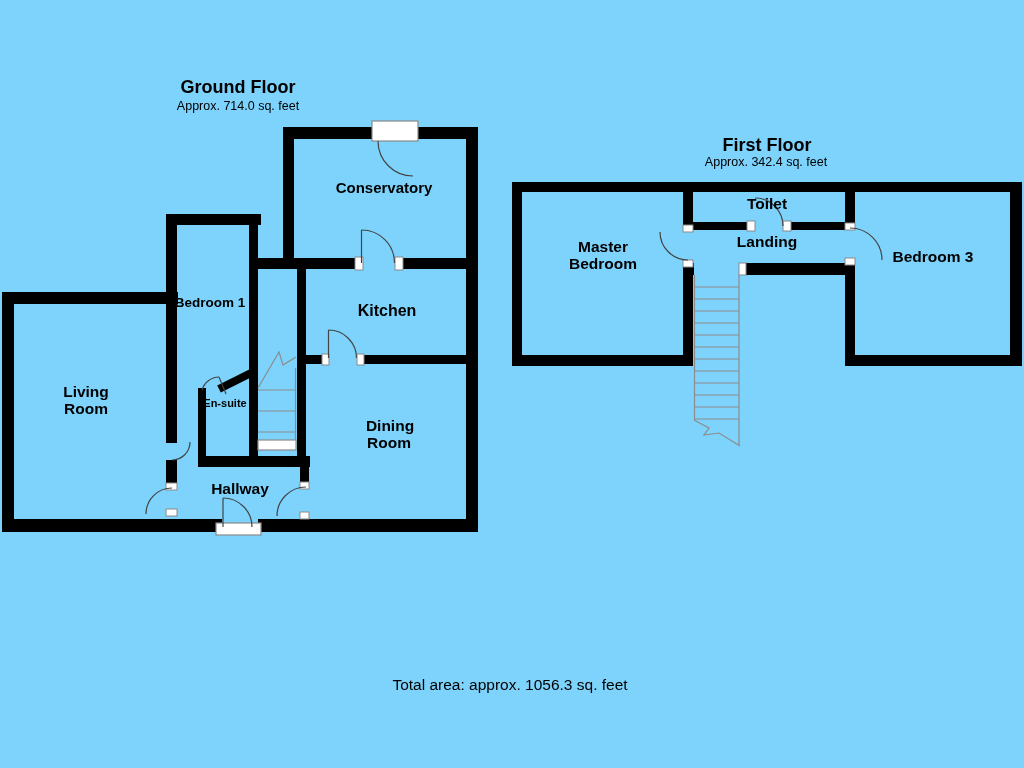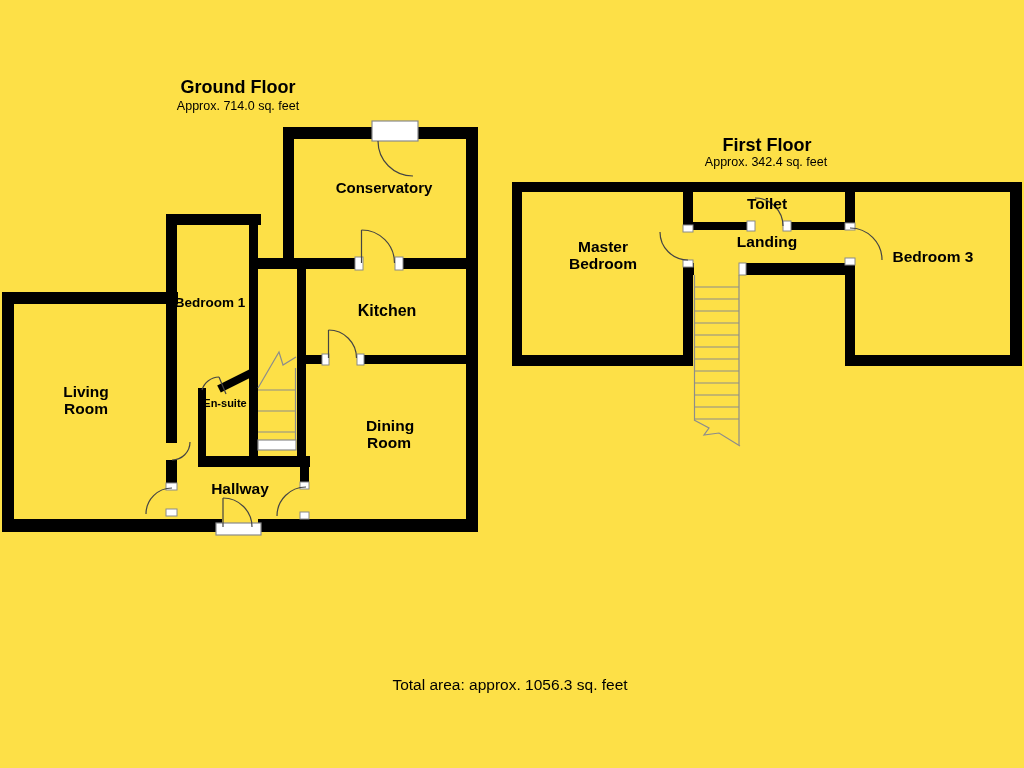--- a/index.html
+++ b/index.html
@@ -4,21 +4,21 @@
 <style>
   html, body {
     margin: 0;
     padding: 0;
     background: #ffffff;
   }
   .canvas {
     position: relative;
     width: 1024px;
     height: 768px;
-    background: #fde047;
+    background: #7dd3fc;
     overflow: hidden;
   }
   svg { display: block; }
   text {
     font-family: "Liberation Sans", "DejaVu Sans", sans-serif;
     fill: #000000;
   }
   .room-label { font-weight: bold; }
   .floor-title { font-weight: bold; font-size: 18px; }
   .floor-area { font-size: 12.5px; }

